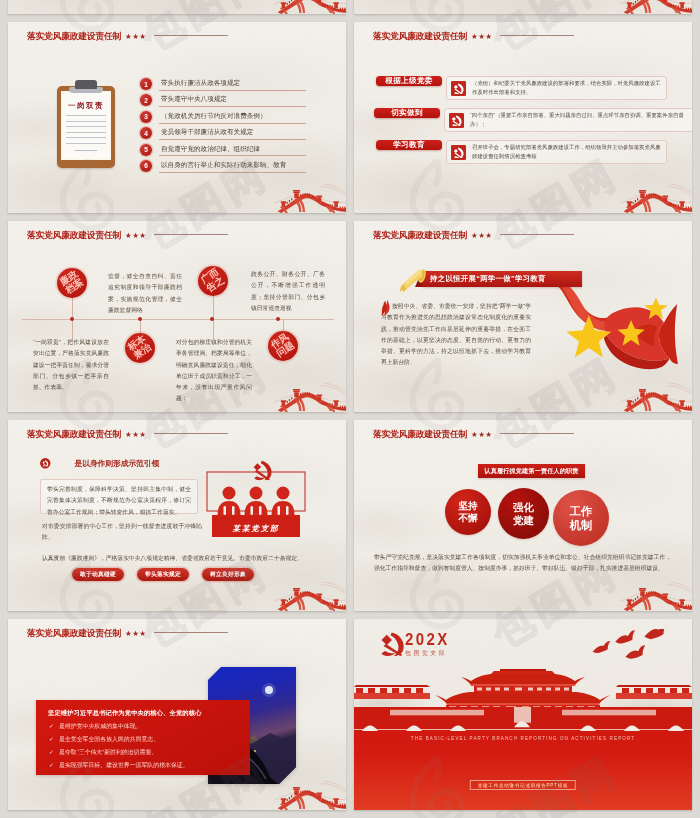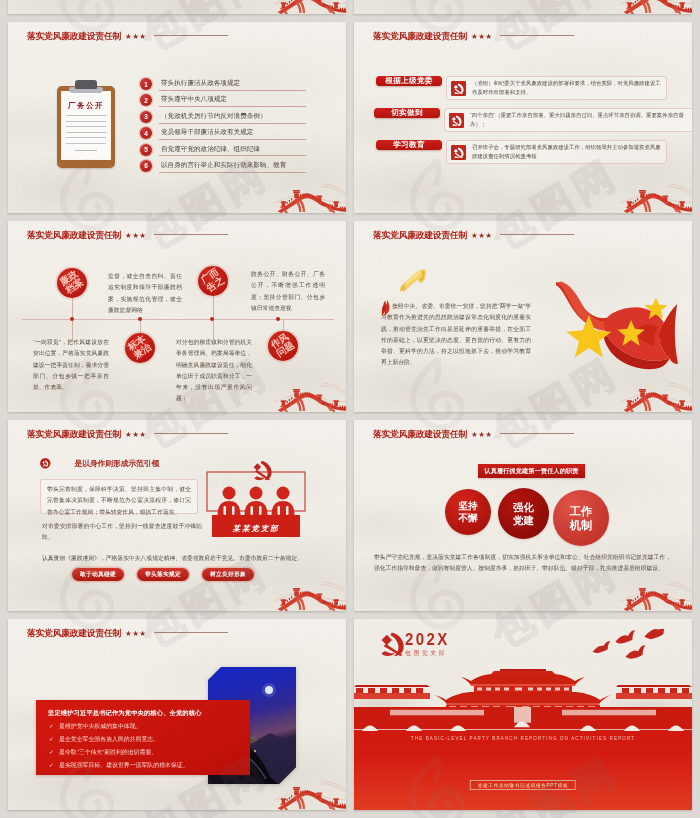--- a/index.html
+++ b/index.html
@@ -295,21 +295,21 @@
 <div class="ttl">
         <span class="t">落实党风廉政建设责任制</span>
         <span class="stars">★★★</span>
         <span class="rule"></span>
       </div>
 <div class="clipboard">
   <div class="cb-clip"></div>
   <div class="cb-body"></div>
   <div class="cb-page"></div>
   <div class="cb-clip2"></div>
-  <div class="cb-ttl">厂务公开</div>
+  <div class="cb-ttl">一岗双责</div>
   <div class="cb-line" style="top:29px"></div>
   <div class="cb-line" style="top:34.5px"></div>
   <div class="cb-line" style="top:40px"></div>
   <div class="cb-line" style="top:45.5px"></div>
   <div class="cb-line" style="top:51px"></div>
   <div class="cb-line" style="top:56.5px"></div>
   <div class="cb-short" style="top:64px"></div>
  </div>
 <div class="dlist">
 <div class="drow">
@@ -477,20 +477,23 @@
   <ellipse cx="44" cy="24" rx="7" ry="14" transform="rotate(16 44 24)" fill="#f2cd5c"></ellipse>
   <ellipse cx="44" cy="24" rx="4.4" ry="10.5" transform="rotate(16 44 24)" fill="#e5b63c"></ellipse>
 
   <path d="M40 11 C28 19 16 30 6 40 L14 50 C24 41 34 31 46 25 Z" fill="#f3d165"></path>
   <path d="M40 11 C30 18 20 27 10 36 L14 42 C24 33 34 24 44 18 Z" fill="#f8dd8a"></path>
 
   <path d="M6 40 L14 50 L6 56 L1 47 Z" fill="#e8bd45"></path>
 
   <path d="M2 50 L-2 57" stroke="#dfae35" stroke-width="2.6" stroke-linecap="round"></path>
  </svg>
+<div class="banner" style="left:68px;top:50px;width:152px;height:16px;">
+        <span>持之以恒开展“两学一做”学习教育</span>
+      </div>
 <svg viewBox="0 0 40 60" style="position:absolute;left:27px;top:78px;width:12px;height:18px;z-index:3;">
         <path d="M20 2 C26 14 30 24 28 34 C26 44 18 52 10 56 C14 46 14 38 10 30 C6 22 8 12 14 6 C16 12 18 16 20 20 Z" fill="#cf3122"></path>
         <path d="M14 16 C18 24 18 32 14 40 C10 48 6 52 2 56 C4 46 2 38 4 30 C6 22 10 18 14 16 Z" fill="#c22315"></path>
       </svg>
 <div class="para" style="left:27px;top:80px;width:150px;line-height:1.95;text-indent:11px;">按照中央、省委、市委统一安排，坚持把“两学一做”学习教育作为推进党的思想政治建设常态化制度化的重要实践，推动管党治党工作向基层延伸的重要举措，在全面工作的基础上，以更坚决的态度、更自觉的行动、更有力的举措、更科学的方法，持之以恒地抓下去，推动学习教育再上新台阶。</div>
 </div>
 <div class="slide c0 r3">
 <div class="paper"></div>
       <svg class="grain">
         <rect width="100%" height="100%" filter="url(#grainf)"></rect>

